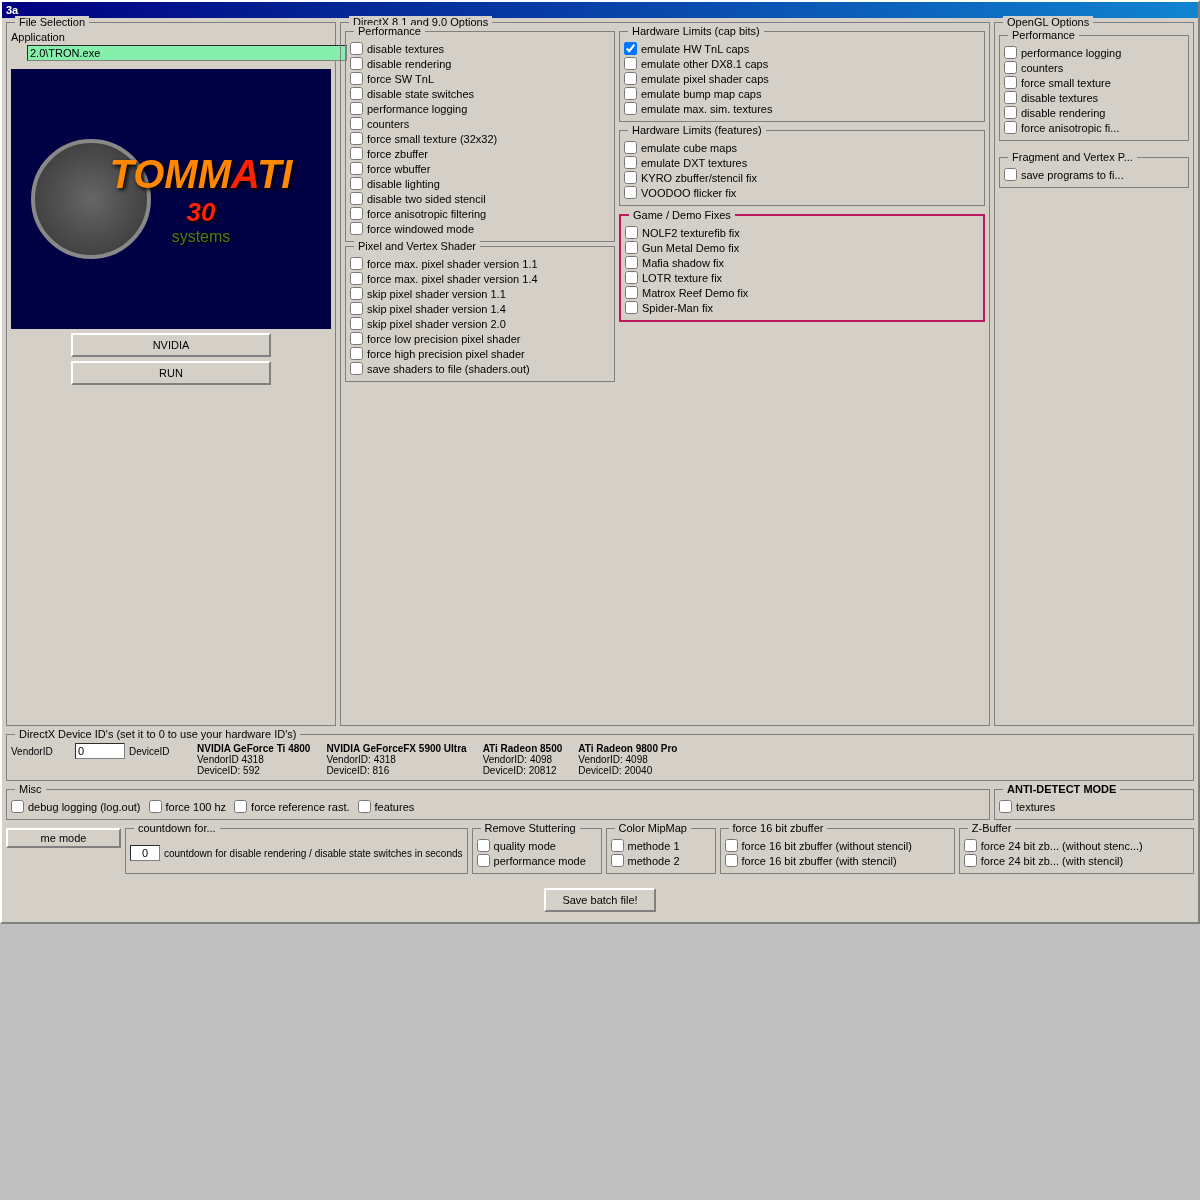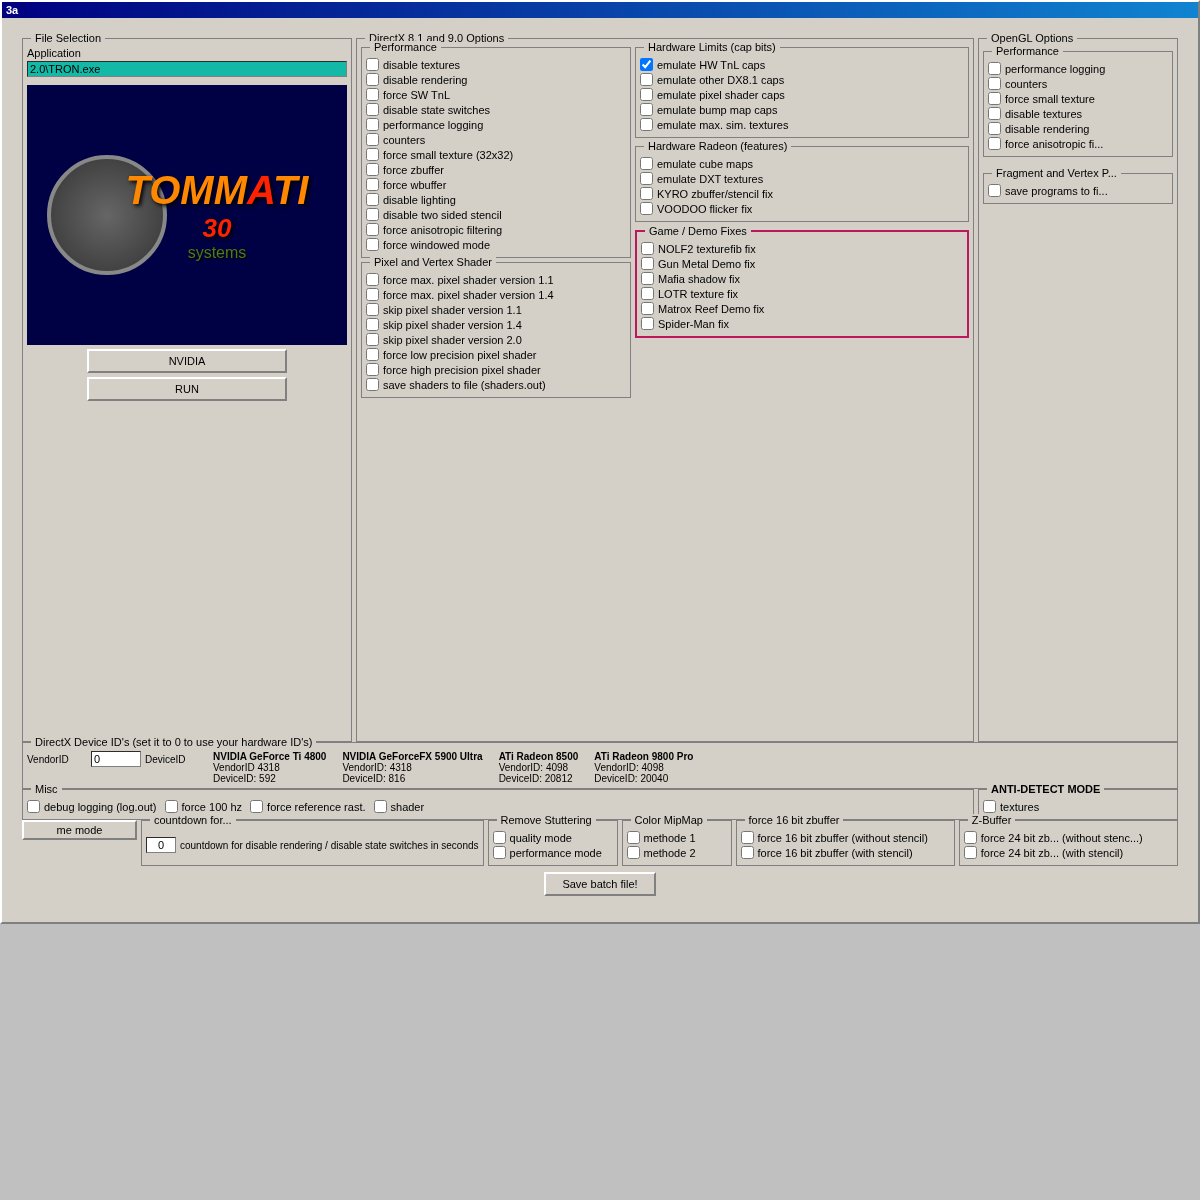--- a/index.html
+++ b/index.html
@@ -28,22 +28,22 @@
       padding: 2px 4px;
       font-size: 11px;
       font-weight: bold;
       display: flex;
       align-items: center;
     }
     .main-content {
       display: flex;
       flex-direction: column;
       flex: 1;
-      padding: 20px;
-      gap: 0;
+      padding: 4px;
+      gap: 8px;
     }
     .top-row {
       display: flex;
       gap: 4px;
       flex: 1;
     }
     .group-box legend, .group-label {
       position: absolute;
       top: -7px;
       left: 8px;
@@ -69,25 +69,26 @@
       background: #d4d0c8;
       padding: 0 4px;
       font-size: 11px;
     }
     .app-label {
       font-size: 11px;
       margin-bottom: 2px;
     }
     .app-input {
       width: 100%;
-      background: #14b8a6;
+      background: #86efac;
       border: 1px inset #808080;
       padding: 1px 2px;
       font-size: 11px;
       margin-bottom: 4px;
+      margin-left: 16px;
     }
     .logo-area {
       width: 100%;
       height: 260px;
       background: #000044;
       display: flex;
       align-items: center;
       justify-content: center;
       margin: 4px 0;
       position: relative;
@@ -453,21 +454,21 @@
                     <input type="checkbox" style="">
                     <label>emulate bump map caps</label>
                   </div>
                   <div class="checkbox-row">
                     <input type="checkbox" style="">
                     <label>emulate max. sim. textures</label>
                   </div>
                 </div>
             </div>
             <div class="hw-limits-feat">
-              <span class="group-label">Hardware Radeon (features)</span>
+              <span class="group-label">Hardware Limits (features)</span>
               <div id="hw-feat-items">
                   <div class="checkbox-row">
                     <input type="checkbox" style="">
                     <label>emulate cube maps</label>
                   </div>
                   <div class="checkbox-row">
                     <input type="checkbox" style="">
                     <label>emulate DXT textures</label>
                   </div>
                   <div class="checkbox-row">
@@ -588,21 +589,21 @@
               <div class="checkbox-row">
                 <input type="checkbox" style="">
                 <label>force 100 hz</label>
               </div>
               <div class="checkbox-row">
                 <input type="checkbox" style="">
                 <label>force reference rast.</label>
               </div>
               <div class="checkbox-row">
                 <input type="checkbox" style="">
-                <label>shader</label>
+                <label>features</label>
               </div>
             </div>
         </div>
       </div>
       <div class="anti-detect-section">
         <span class="section-label" style="font-weight:bold;">ANTI-DETECT MODE</span>
         <div id="anti-detect-items">
             <div class="checkbox-row">
               <input type="checkbox" style="">
               <label>textures</label>

